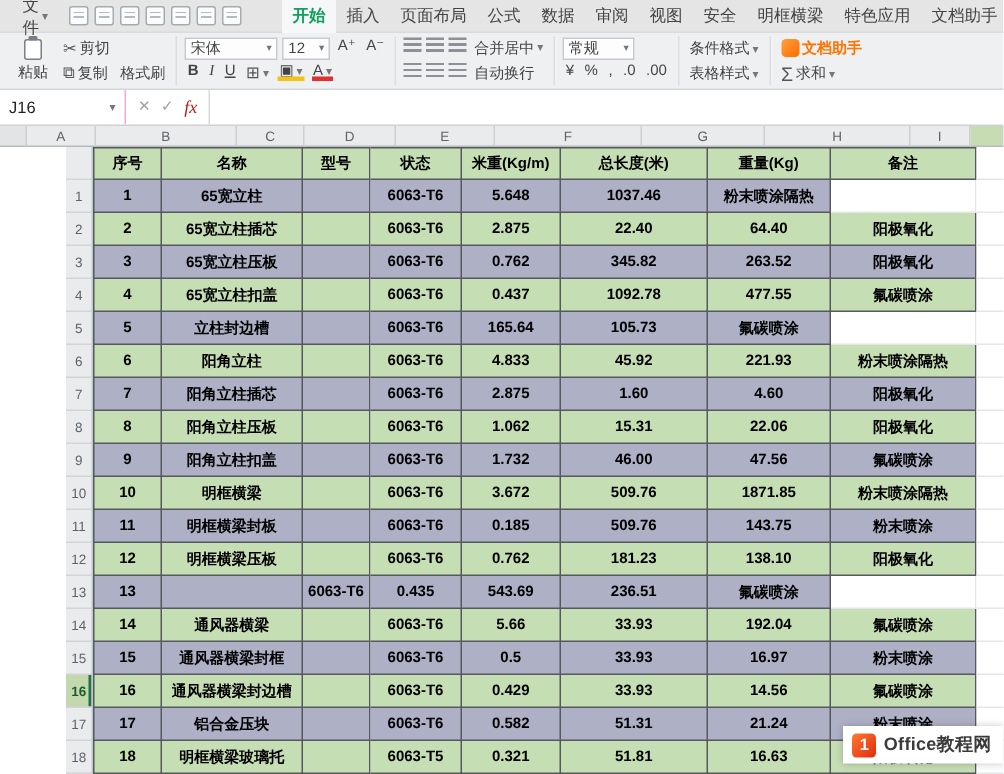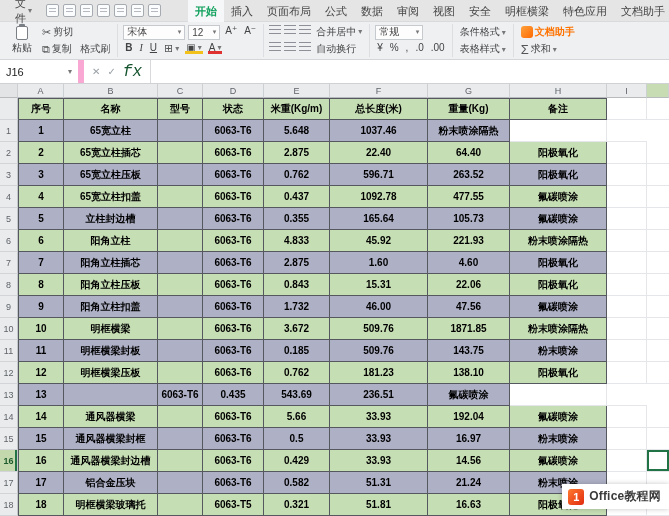--- a/index.html
+++ b/index.html
@@ -54,37 +54,37 @@
   .swatch{position:relative;padding:0 2px;}
   .swatch:after{content:"";position:absolute;left:1px;right:1px;bottom:-1px;height:3px;}
   .sw-fill:after{background:#f3c21a;} .sw-font:after{background:#e03131;}
   .alic{width:12px;height:10px;background:repeating-linear-gradient(#8d9197 0 1.5px,transparent 1.5px 4px);}
   .orange-ic{width:12px;height:12px;border-radius:3px;background:linear-gradient(135deg,#ffa13d,#ff6a00);}
   .orange-txt{color:#ff7300;font-weight:bold;}
   .sigma{font-size:13px;color:#555;}
 
   
   .formulabar{height:24px;background:#fff;border-bottom:1px solid #cfd1d4;display:flex;align-items:stretch;}
-  .namebox{width:84px;border-right:6px solid #f9a8d4;display:flex;align-items:center;
+  .namebox{width:84px;border-right:1px solid #f9a8d4;display:flex;align-items:center;
     justify-content:space-between;padding:0 6px;font-size:11px;color:#222;}
   .fbtns{display:flex;align-items:center;gap:7px;padding:0 8px;color:#9aa0a6;
     border-right:1px solid #d7d9dc;font-size:10px;}
-  .fx{font-style:italic;font-family:Liberation Mono, monospace;font-size:16px;color:#14532d;}
+  .fx{font-style:italic;font-family:Liberation Serif, serif;font-size:12px;color:#b91c1c;}
   .finput{flex:1;}
 
   
   .sheet{position:relative;width:669px;}
   :root{--cols:18px 46px 94px 45px 61px 66px 98px 82px 97px 40px 22px;}
   .colheads{display:grid;grid-template-columns:var(--cols);height:14px;
     background:#e9ebed;font-size:9px;color:#5f6368;}
   .ch{border-right:1px solid #cdd0d3;border-bottom:1px solid #b8bbbe;
     display:flex;align-items:center;justify-content:center;}
   .ch.corner{background:#e2e4e6;}
   .ch.jsel{background:#c8dcb4;}
-  .srow{display:grid;grid-template-columns:var(--cols);height:22px;}
+  .srow{display:grid;grid-template-columns:var(--cols);height:22px;padding-left:44px;}
   .gut{background:#e9ebed;border-right:1px solid #c4c7ca;border-bottom:1px solid #d2d4d7;
     font-size:9px;color:#5f6368;display:flex;align-items:center;justify-content:center;}
   .gut.sel{background:#c3d9ad;color:#1d5a2d;font-weight:bold;box-shadow:inset -2px 0 0 #217346;}
   .cell{display:flex;align-items:center;justify-content:center;
     font-size:10px;font-weight:bold;color:#000;white-space:nowrap;overflow:hidden;
     border-right:1px solid #55585e;border-bottom:1px solid #55585e;}
   .cell.tfirst{border-left:1px solid #55585e;}
   .cell.head{background:#c6deb4;border-top:1px solid #55585e;}
   .cell.gray{background:#aeb1c6;}
   .cell.green{background:#c6deb4;}
@@ -321,21 +321,21 @@
         <div class="cell out"></div>
         <div class="cell out last"></div>
       </div>
       <div class="srow">
         <div class="gut">3</div>
         <div class="cell gray tfirst">3</div>
         <div class="cell gray">65宽立柱压板</div>
         <div class="cell gray"></div>
         <div class="cell gray">6063-T6</div>
         <div class="cell gray">0.762</div>
-        <div class="cell gray">596.71</div>
+        <div class="cell gray">345.82</div>
         <div class="cell gray">263.52</div>
         <div class="cell gray">阳极氧化</div>
         <div class="cell out"></div>
         <div class="cell out last"></div>
       </div>
       <div class="srow">
         <div class="gut">4</div>
         <div class="cell green tfirst">4</div>
         <div class="cell green">65宽立柱扣盖</div>
         <div class="cell green"></div>
@@ -346,21 +346,20 @@
         <div class="cell green">氟碳喷涂</div>
         <div class="cell out"></div>
         <div class="cell out last"></div>
       </div>
       <div class="srow">
         <div class="gut">5</div>
         <div class="cell gray tfirst">5</div>
         <div class="cell gray">立柱封边槽</div>
         <div class="cell gray"></div>
         <div class="cell gray">6063-T6</div>
-        <div class="cell gray">0.355</div>
         <div class="cell gray">165.64</div>
         <div class="cell gray">105.73</div>
         <div class="cell gray">氟碳喷涂</div>
         <div class="cell out"></div>
         <div class="cell out last"></div>
       </div>
       <div class="srow">
         <div class="gut">6</div>
         <div class="cell green tfirst">6</div>
         <div class="cell green">阳角立柱</div>
@@ -385,21 +384,21 @@
         <div class="cell gray">阳极氧化</div>
         <div class="cell out"></div>
         <div class="cell out last"></div>
       </div>
       <div class="srow">
         <div class="gut">8</div>
         <div class="cell green tfirst">8</div>
         <div class="cell green">阳角立柱压板</div>
         <div class="cell green"></div>
         <div class="cell green">6063-T6</div>
-        <div class="cell green">0.843</div>
+        <div class="cell green">1.062</div>
         <div class="cell green">15.31</div>
         <div class="cell green">22.06</div>
         <div class="cell green">阳极氧化</div>
         <div class="cell out"></div>
         <div class="cell out last"></div>
       </div>
       <div class="srow">
         <div class="gut">9</div>
         <div class="cell gray tfirst">9</div>
         <div class="cell gray">阳角立柱扣盖</div>

